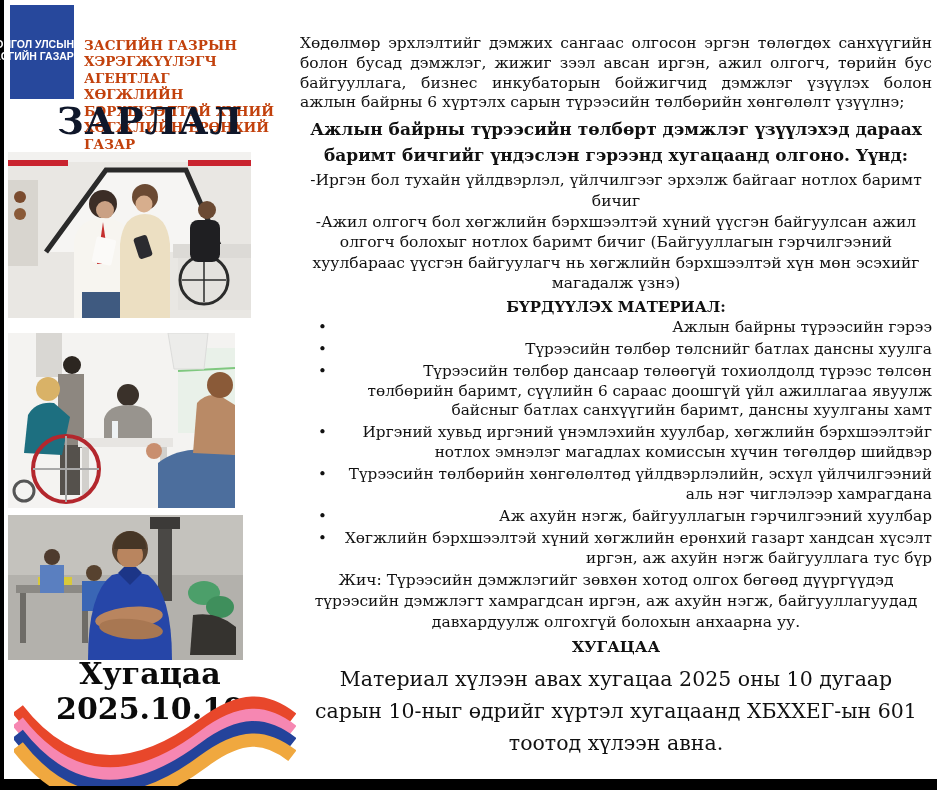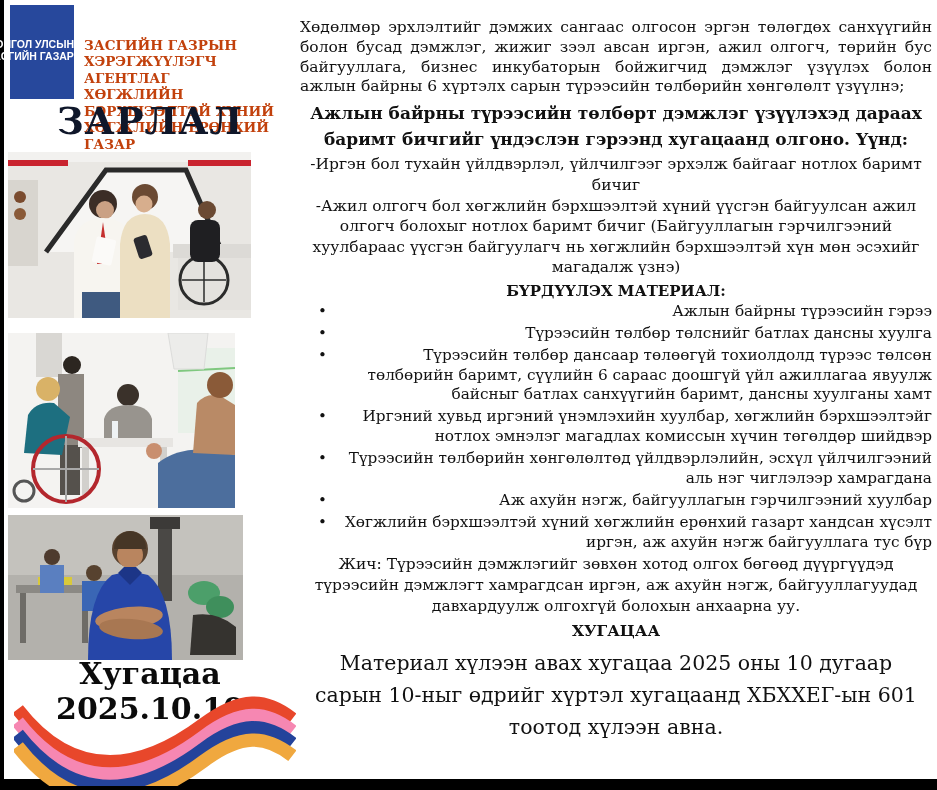--- a/index.html
+++ b/index.html
@@ -20,21 +20,21 @@
           font-weight:800;letter-spacing:1px;color:#0f172a;}
   .photo{position:absolute;overflow:hidden;}
   .photo svg{display:block;}
   .deadline-label{position:absolute;left:4px;top:656px;width:292px;text-align:center;
                   font-size:30px;font-weight:800;color:#0b0b0b;}
   .wave-wrap{position:absolute;left:14px;top:696px;width:282px;height:90px;}
 
   
   .content{position:absolute;left:300px;top:0;width:632px;}
   .main-title{margin:16px 0 0 0;text-align:center;font-size:21.5px;font-weight:800;color:#0d0d0d;}
-  .intro{margin:18px 0 0 0;font-size:15.5px;line-height:1.28;text-align:justify;}
+  .intro{margin:34px 0 0 0;font-size:15.5px;line-height:1.28;text-align:justify;}
   .subheading{margin:4px 8px 0 8px;text-align:center;font-size:17px;font-weight:800;line-height:1.5;}
   .dash-block{margin:2px 0 0 0;}
   .dash-line{margin:0;text-align:center;font-size:15.5px;line-height:1.33;}
   .materials-heading{margin:4px 0 2px 0;text-align:center;font-size:15px;font-weight:800;}
   ul.materials{margin:0;padding:0 0 0 34px;list-style:none;text-align:right;}
   ul.materials li{position:relative;font-size:15.3px;line-height:1.3;margin:2px 0;padding-left:4px;}
   ul.materials li::before{content:"•";position:absolute;left:-16px;top:0;font-size:15px;}
   .note{margin:0 0 0 0;text-align:center;font-size:15.5px;line-height:1.35;}
   .duration-heading{margin:4px 0 0 0;text-align:center;font-size:15.5px;font-weight:800;}
   .final-block{margin:8px auto 0 auto;width:610px;text-align:center;font-size:20.5px;line-height:1.55;}

